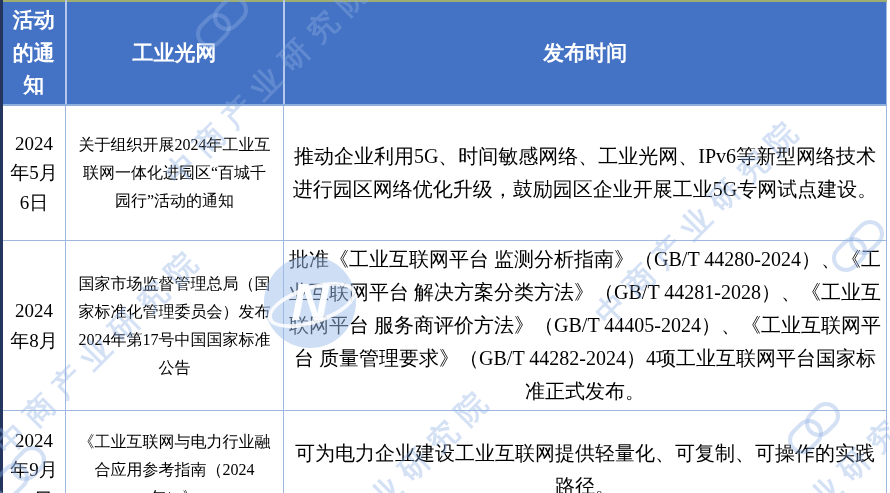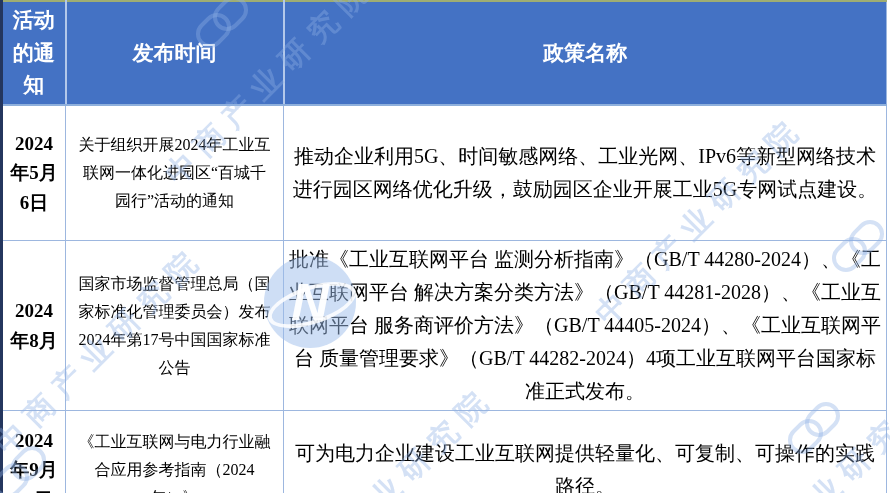--- a/index.html
+++ b/index.html
@@ -31,21 +31,21 @@
   }
   .policy-table th{
     border-left:2px solid #b3c8ea;border-bottom:2px solid #8fb0dc;
     background:var(--header-bg);color:var(--header-fg);
     font-weight:bold;font-size:21px;line-height:1.55;padding:2px 4px;
   }
   .policy-table thead tr{height:66px;}
   .row-1{height:136px;}
   .row-2{height:162px;}
   .row-3{height:120px;}
-  td.date{font-weight:bold;font-size:19px;line-height:1.55;padding:7px 3px;}
+  td.date{font-weight:normal;font-size:19px;line-height:1.55;padding:7px 3px;}
   td.name{font-size:16px;line-height:28px;padding:2px 10px;}
   td.content{font-size:20px;line-height:33px;padding:2px 5px;}
   
   .watermark-layer{position:absolute;inset:0;pointer-events:none;z-index:5;color:var(--wm-color);}
   .wm-text{
     position:absolute;white-space:nowrap;font-size:30px;font-weight:bold;
     letter-spacing:10px;transform:rotate(-45deg);color:var(--wm-color);
   }
   .wm1{left:-40px;top:330px;}
   .wm2{left:130px;top:60px;}
@@ -77,22 +77,22 @@
 
   <table class="policy-table">
     <colgroup>
       <col class="col-date">
       <col class="col-name">
       <col class="col-content">
     </colgroup>
     <thead>
       <tr>
         <th>活动的通知</th>
+        <th>工业光网</th>
         <th>发布时间</th>
-        <th>政策名称</th>
       </tr>
     </thead>
     <tbody>
       <tr class="row-1">
         <td class="date">2024年5月6日</td>
         <td class="name">关于组织开展2024年工业互联网一体化进园区“百城千园行”活动的通知</td>
         <td class="content">推动企业利用5G、时间敏感网络、工业光网、IPv6等新型网络技术进行园区网络优化升级，鼓励园区企业开展工业5G专网试点建设。</td>
       </tr>
       <tr class="row-2">
         <td class="date">2024年8月</td>

